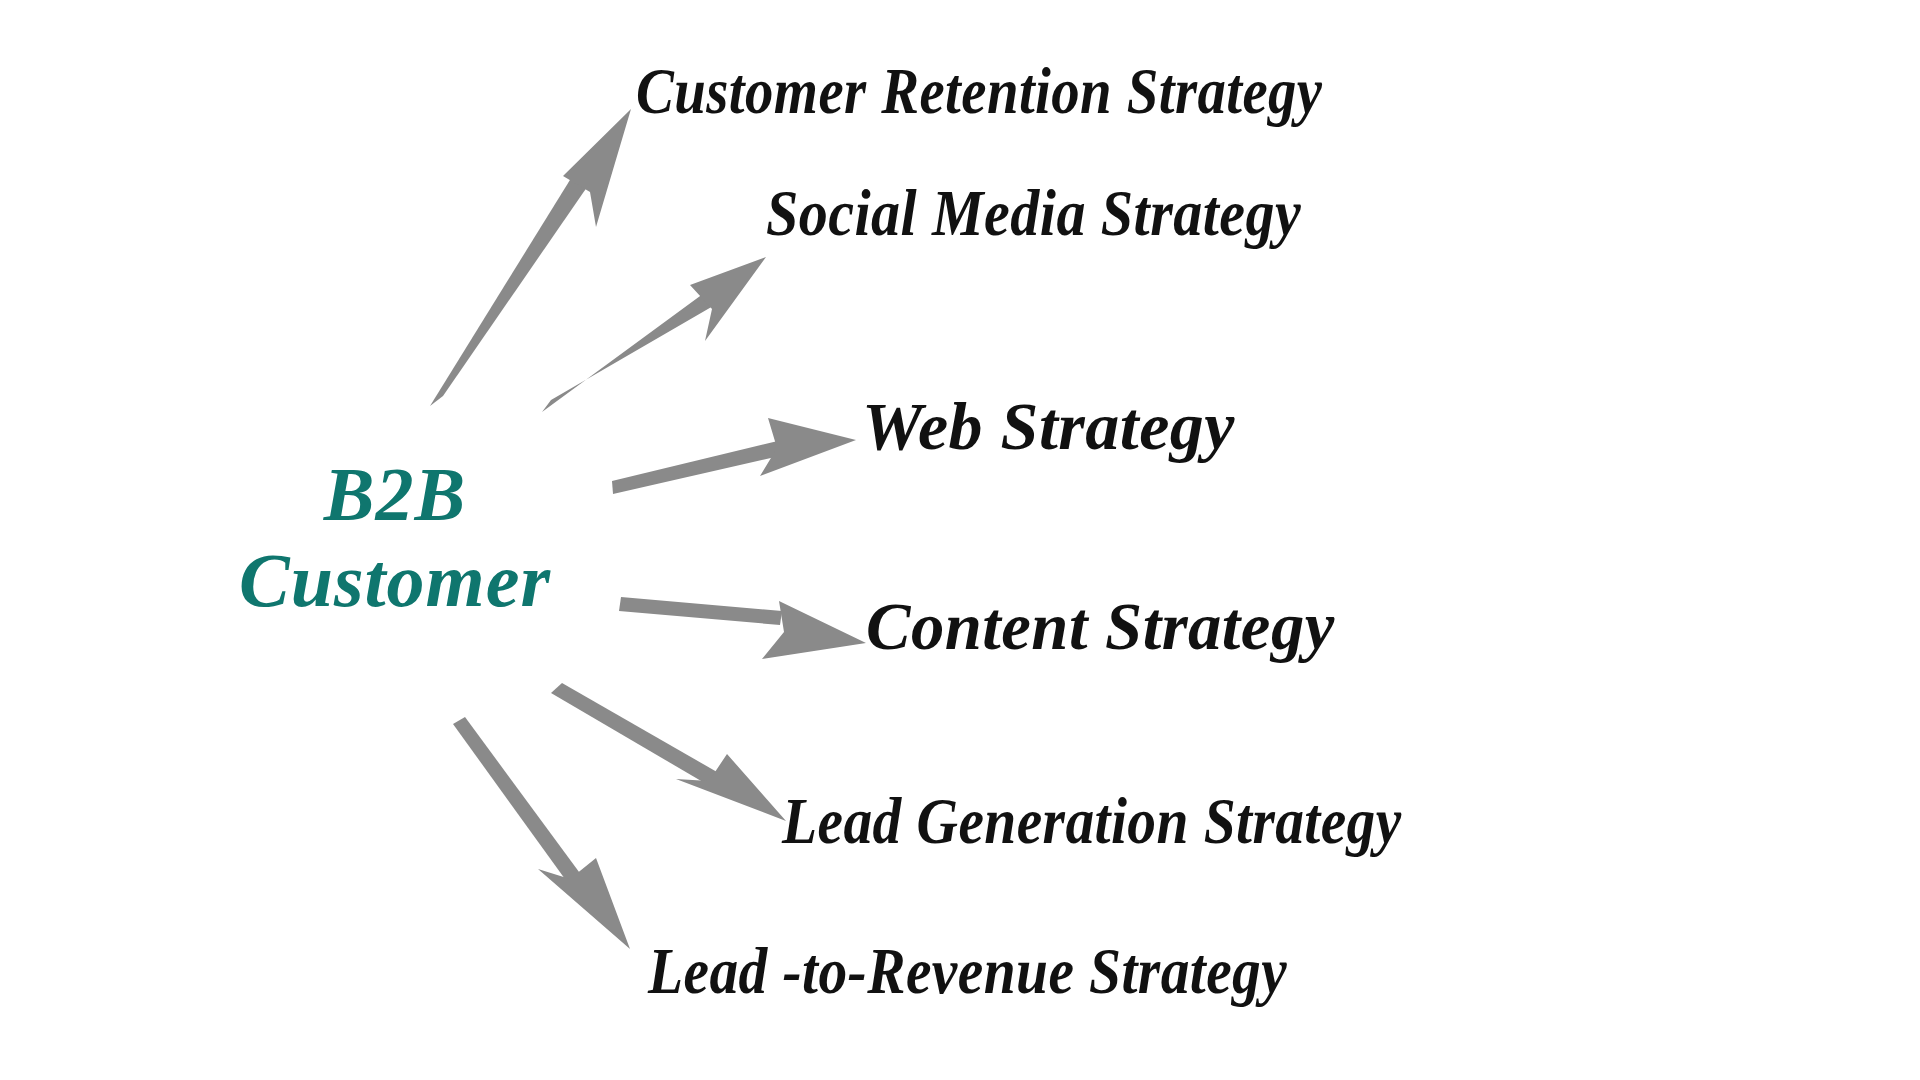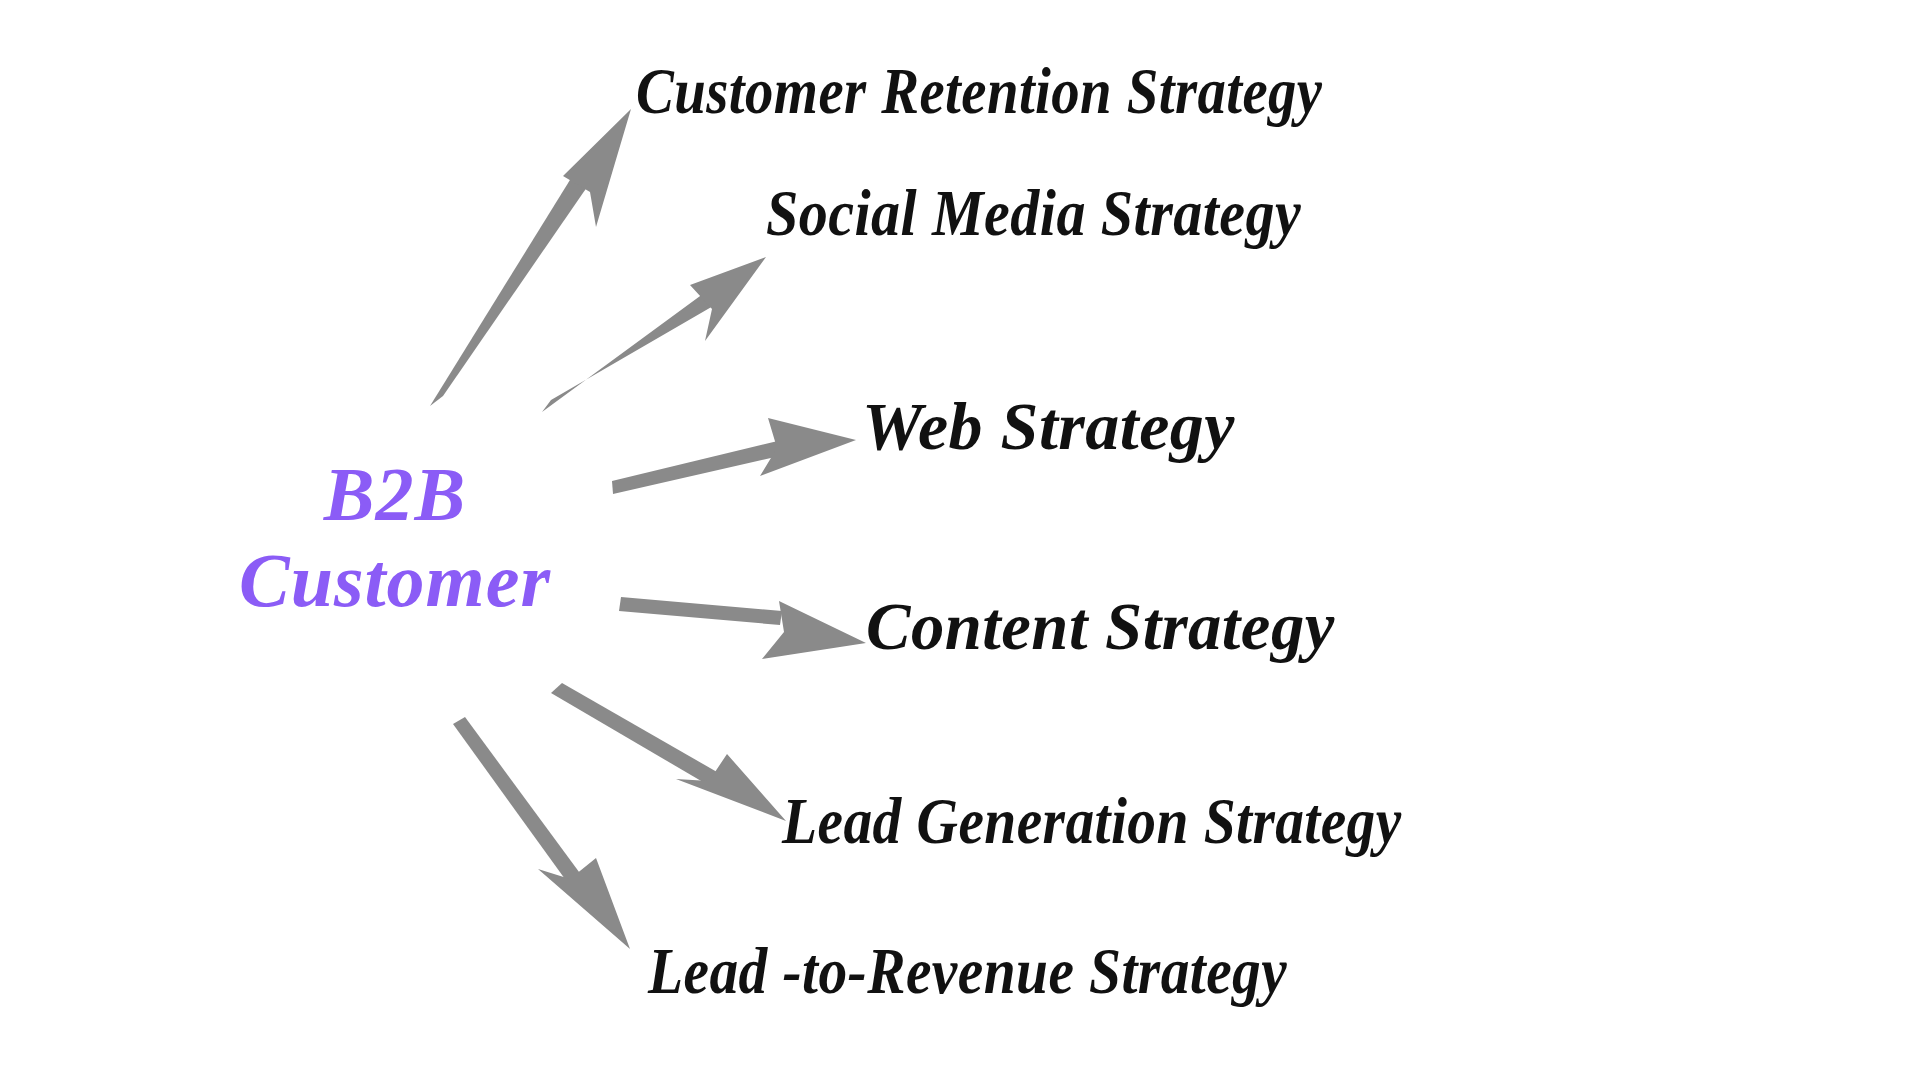--- a/index.html
+++ b/index.html
@@ -41,21 +41,21 @@
     letter-spacing: 0.5px;
   }
 
   
   #root-node {
     position: absolute;
     left: 205px;
     top: 452px;
     width: 380px;
     text-align: center;
-    color: #8b5cf6;
+    color: #0f766e;
     font-family: "Liberation Serif", "DejaVu Serif", serif;
     font-weight: bold;
     font-style: italic;
     font-size: 76px;
     line-height: 1.13;
     letter-spacing: 1px;
   }
   #root-node .root-line-1 { display: block; }
   #root-node .root-line-2 { display: block; }
 

